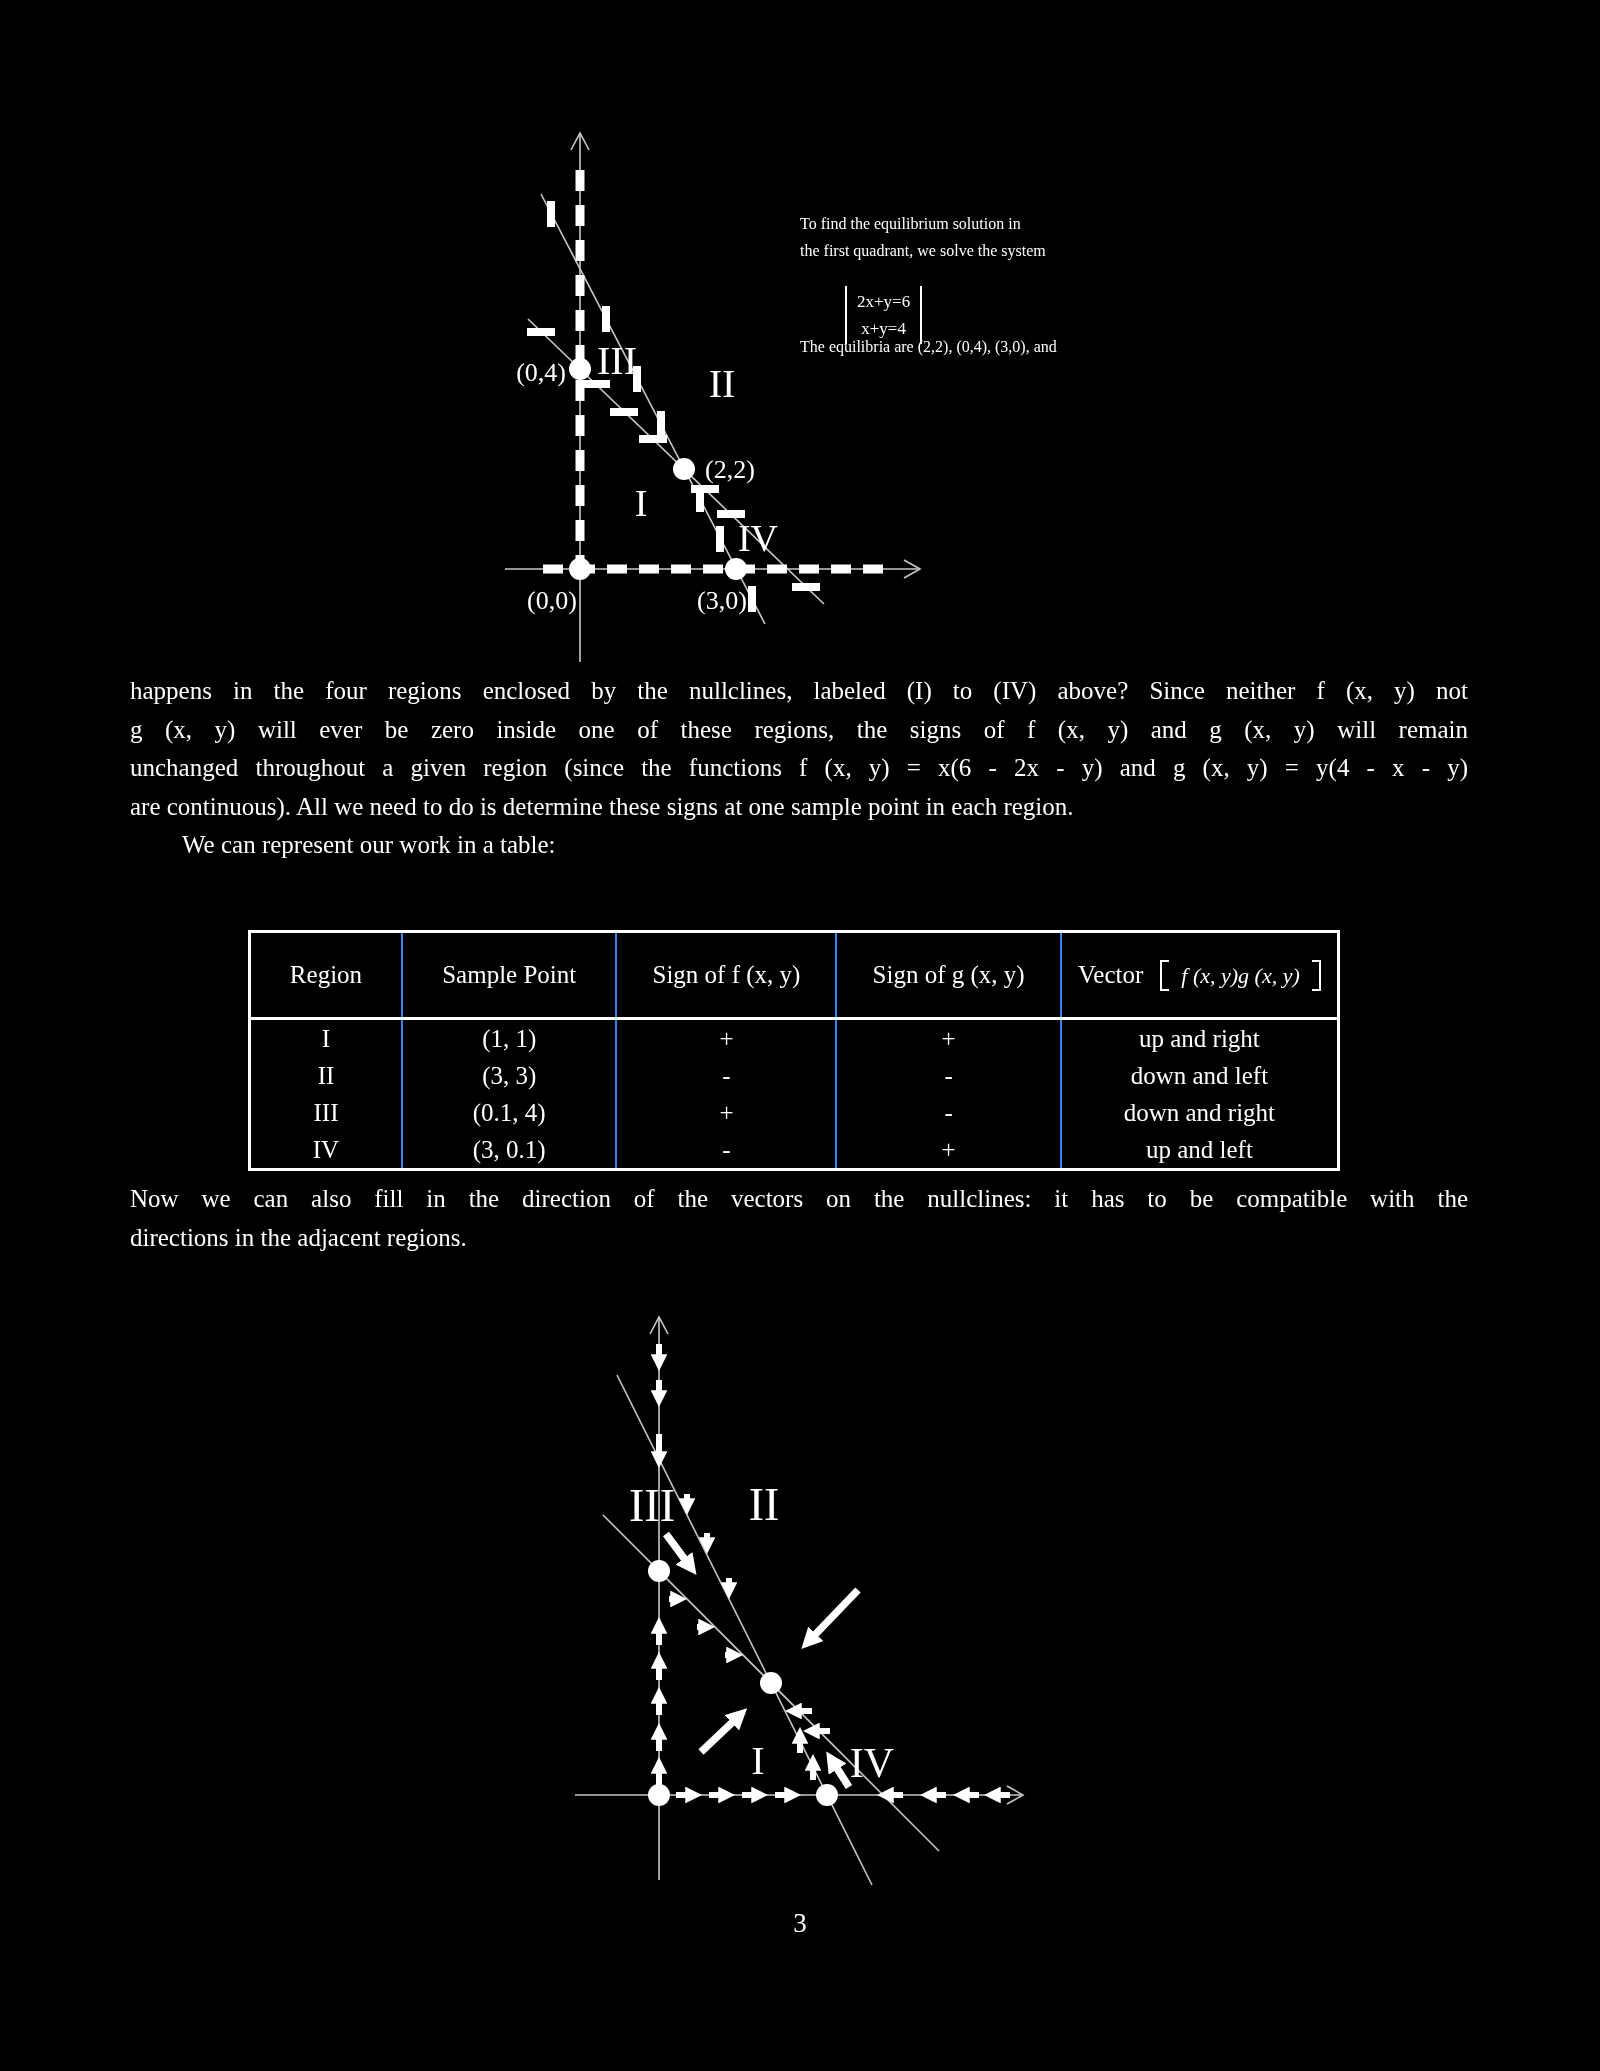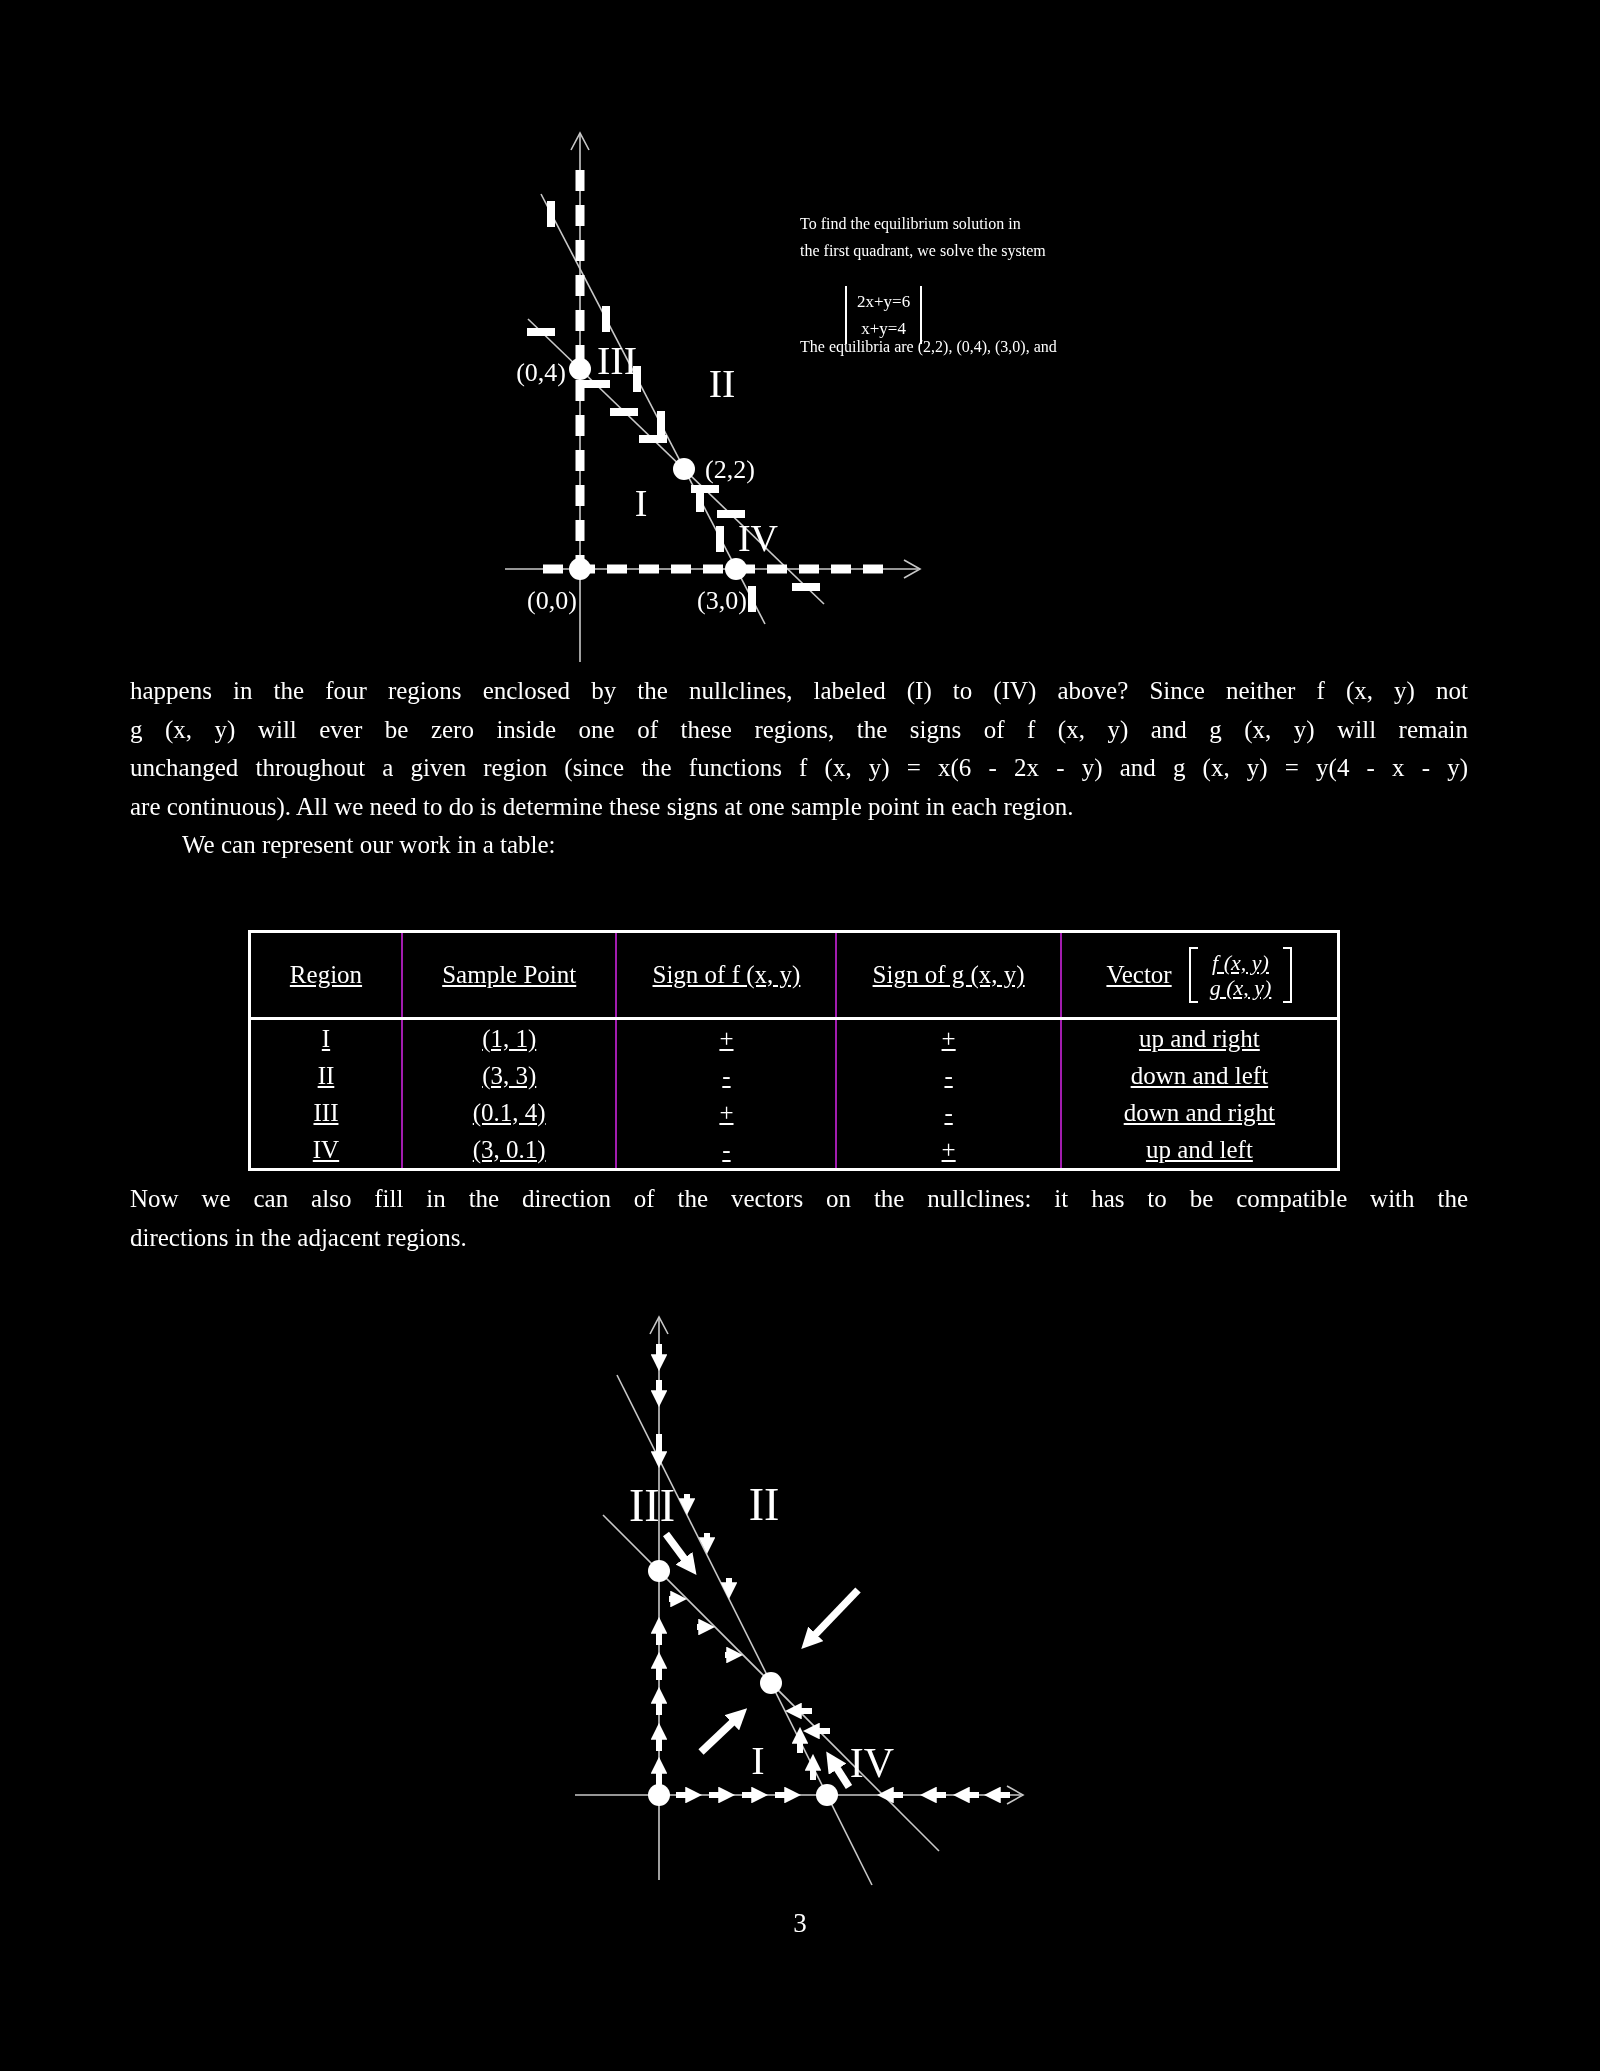--- a/index.html
+++ b/index.html
@@ -21,28 +21,28 @@
   .para1{top:672px;}
   .para2{top:1180px;}
   .pline{white-space:normal;}
   .just{text-align:justify;text-align-last:justify;}
   .indent{padding-left:52px;}
   
   .sign-table{
     left:248px;top:930px;width:1092px;border-collapse:collapse;
     font-size:25px;text-align:center;
   }
-  .sign-table th,.sign-table td{border-left:2px solid #fff;border-right:2px solid #a21caf;padding:0 4px;text-decoration:underline;}
+  .sign-table th,.sign-table td{border-left:2px solid #fff;border-right:2px solid #3b82f6;padding:0 4px;}
   .sign-table{border:3px solid #fff;}
   .sign-table thead th{height:84px;font-weight:normal;border-bottom:3px solid #fff;}
   .sign-table tbody td{height:37px;line-height:36px;padding:0;}
   .veccell{display:flex;align-items:center;justify-content:center;gap:7px;}
   .lbrack{width:7px;align-self:stretch;border:2.5px solid #fff;border-right:none;margin-left:10px;}
   .rbrack{width:7px;align-self:stretch;border:2.5px solid #fff;border-left:none;}
-  .vstack{display:flex;flex-direction:column;font-style:italic;font-size:22px;line-height:25px;padding:3px 5px;}
+  .vstack{display:flex;flex-direction:row;font-style:italic;font-size:22px;line-height:25px;padding:3px 5px;}
   
   .pagenum{left:0;right:0;top:1908px;text-align:center;font-size:27px;}
 </style>
 </head>
 <body>
 
 <svg class="abs" style="left:455px;top:95px;" width="510" height="590" viewBox="455 95 510 590">
 
   <g stroke="#c8c8c8" stroke-width="1.6" fill="none">
     <path d="M580,134 V662"></path>

